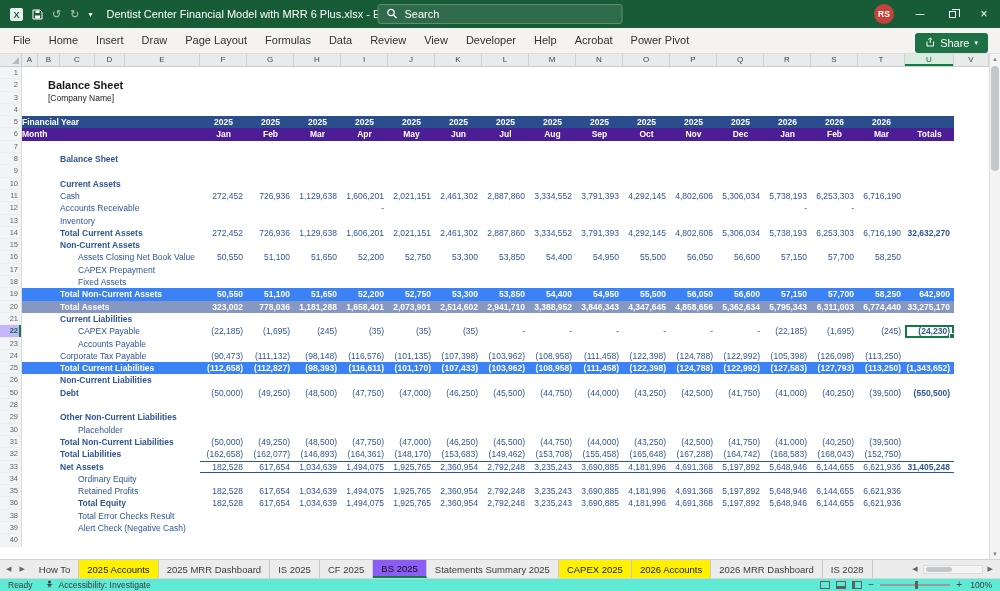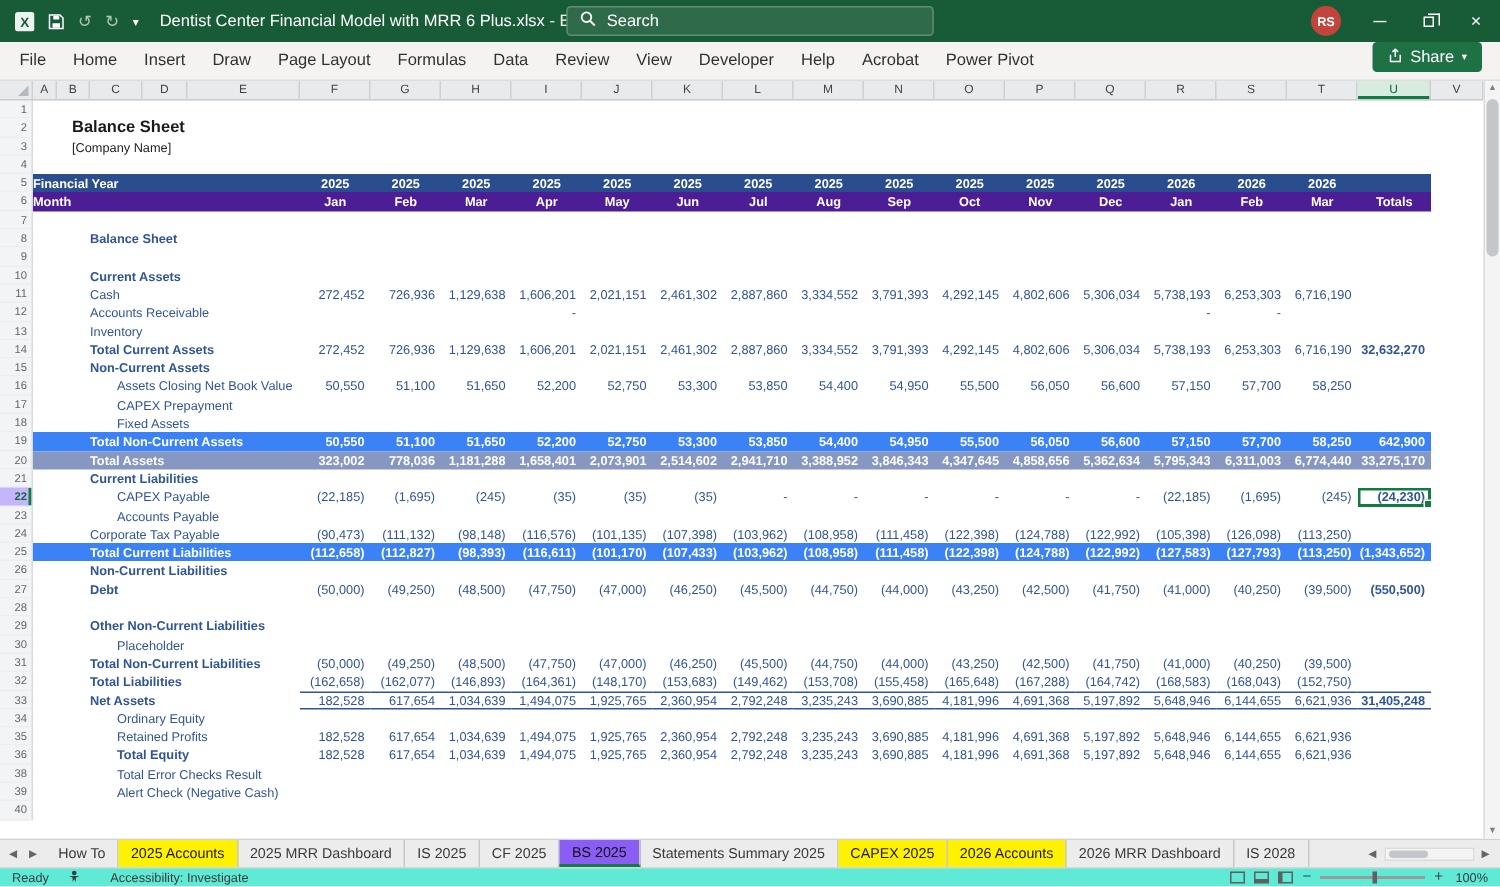--- a/index.html
+++ b/index.html
@@ -18,21 +18,21 @@
     gap:7px;padding:0 8px;font-size:11px;color:#fff;cursor:text}
   .tb-right{margin-left:auto;display:flex;align-items:center;height:100%}
   .avatar{width:20px;height:20px;border-radius:50%;background:#C3443C;color:#fff;font-size:8.5px;
     font-weight:bold;display:flex;align-items:center;justify-content:center;margin-right:10px}
   .winbtn{width:32px;height:28px;display:flex;align-items:center;justify-content:center;font-size:12px;cursor:pointer}
   .maxsq{width:7px;height:7px;border:1px solid #fff;position:relative;display:inline-block}
   .maxsq::after{content:"";position:absolute;top:-3px;left:2px;width:7px;height:7px;
     border-top:1px solid #fff;border-right:1px solid #fff}
 
   
-  .ribbon{height:26px;background:#F4F3F2;border-bottom:1px solid #E0DEDC;display:flex;align-items:flex-start;padding:0 4px}
+  .ribbon{height:26px;background:#F4F3F2;border-bottom:1px solid #E0DEDC;display:flex;align-items:flex-end;padding:0 4px}
   .rtab{font-size:11px;color:#323130;padding:0 9px;line-height:25px;cursor:pointer;white-space:nowrap}
   .share-wrap{margin-left:auto;display:flex;align-items:center;padding-right:8px}
   .share-btn{background:#1E7145;color:#fff;font-size:11px;border-radius:3px;height:20px;
     display:flex;align-items:center;gap:5px;padding:0 10px;cursor:pointer}
   .share-btn .caret{font-size:7px}
 
   
   .sheet{position:relative;height:505px;background:#fff}
   .chrow{display:flex;height:13px;background:#E8EAEC;width:989px}
   .chcell{flex:none;font-size:8px;color:#444;text-align:center;line-height:12px;
@@ -88,21 +88,21 @@
   .stab.active{background:#8b5cf6;color:#111;font-weight:normal;border-bottom:2px solid #107C41}
   .hscroll{margin-left:auto;display:flex;align-items:center;gap:2px;padding:0 4px}
   .hscroll .harr{font-size:7px;color:#666;padding:0 3px;cursor:pointer}
   .hscroll .htrack{width:60px;height:9px;background:#F4F4F4;border:1px solid #DCDCDC;position:relative}
   .hscroll .hthumb{position:absolute;left:2px;top:1px;bottom:1px;width:26px;background:#C4C7CA;border-radius:3px;cursor:grab}
 
   
   .statusbar{height:13px;background:#5eead4;border-top:1px solid #D6D6D6;display:flex;align-items:center;
     font-size:8.5px;color:#3A3A3A;padding:0 8px}
   .sb-left{display:flex;align-items:center;gap:12px}
-  .sb-acc{display:flex;align-items:center;gap:20px;cursor:pointer}
+  .sb-acc{display:flex;align-items:center;gap:5px;cursor:pointer}
   .sb-right{margin-left:auto;display:flex;align-items:center;gap:6px}
   .vic{width:10px;height:8px;border:1px solid #5F5F5F;display:inline-block;cursor:pointer}
   .vic.v2{border-bottom-width:3px}
   .vic.v3{border-left-width:3px}
   .zbtn{font-size:10px;color:#444;cursor:pointer;line-height:10px}
   .zoomtrack{width:70px;height:2px;background:#9A9A9A;position:relative;cursor:pointer}
   .zoomthumb{position:absolute;left:50%;top:-3px;width:3px;height:8px;background:#5F5F5F}
   .zoom-pct{min-width:24px;text-align:right;cursor:pointer}
 </style>
 </head>
@@ -796,21 +796,21 @@
           <div class="cell"></div>
           <div class="cell"></div>
           <div class="cell"></div>
           <div class="cell"></div>
           <div class="cell"></div>
           <div class="cell total"></div>
         </div>
         <div class="vcell"></div>
       </div>
       <div class="grow">
-        <div class="gut">27</div>
+        <div class="gut">50</div>
         <div class="band">
           <div class="lbl ind1 b">Debt</div>
           <div class="cell">(50,000)</div>
           <div class="cell">(49,250)</div>
           <div class="cell">(48,500)</div>
           <div class="cell">(47,750)</div>
           <div class="cell">(47,000)</div>
           <div class="cell">(46,250)</div>
           <div class="cell">(45,500)</div>
           <div class="cell">(44,750)</div>

